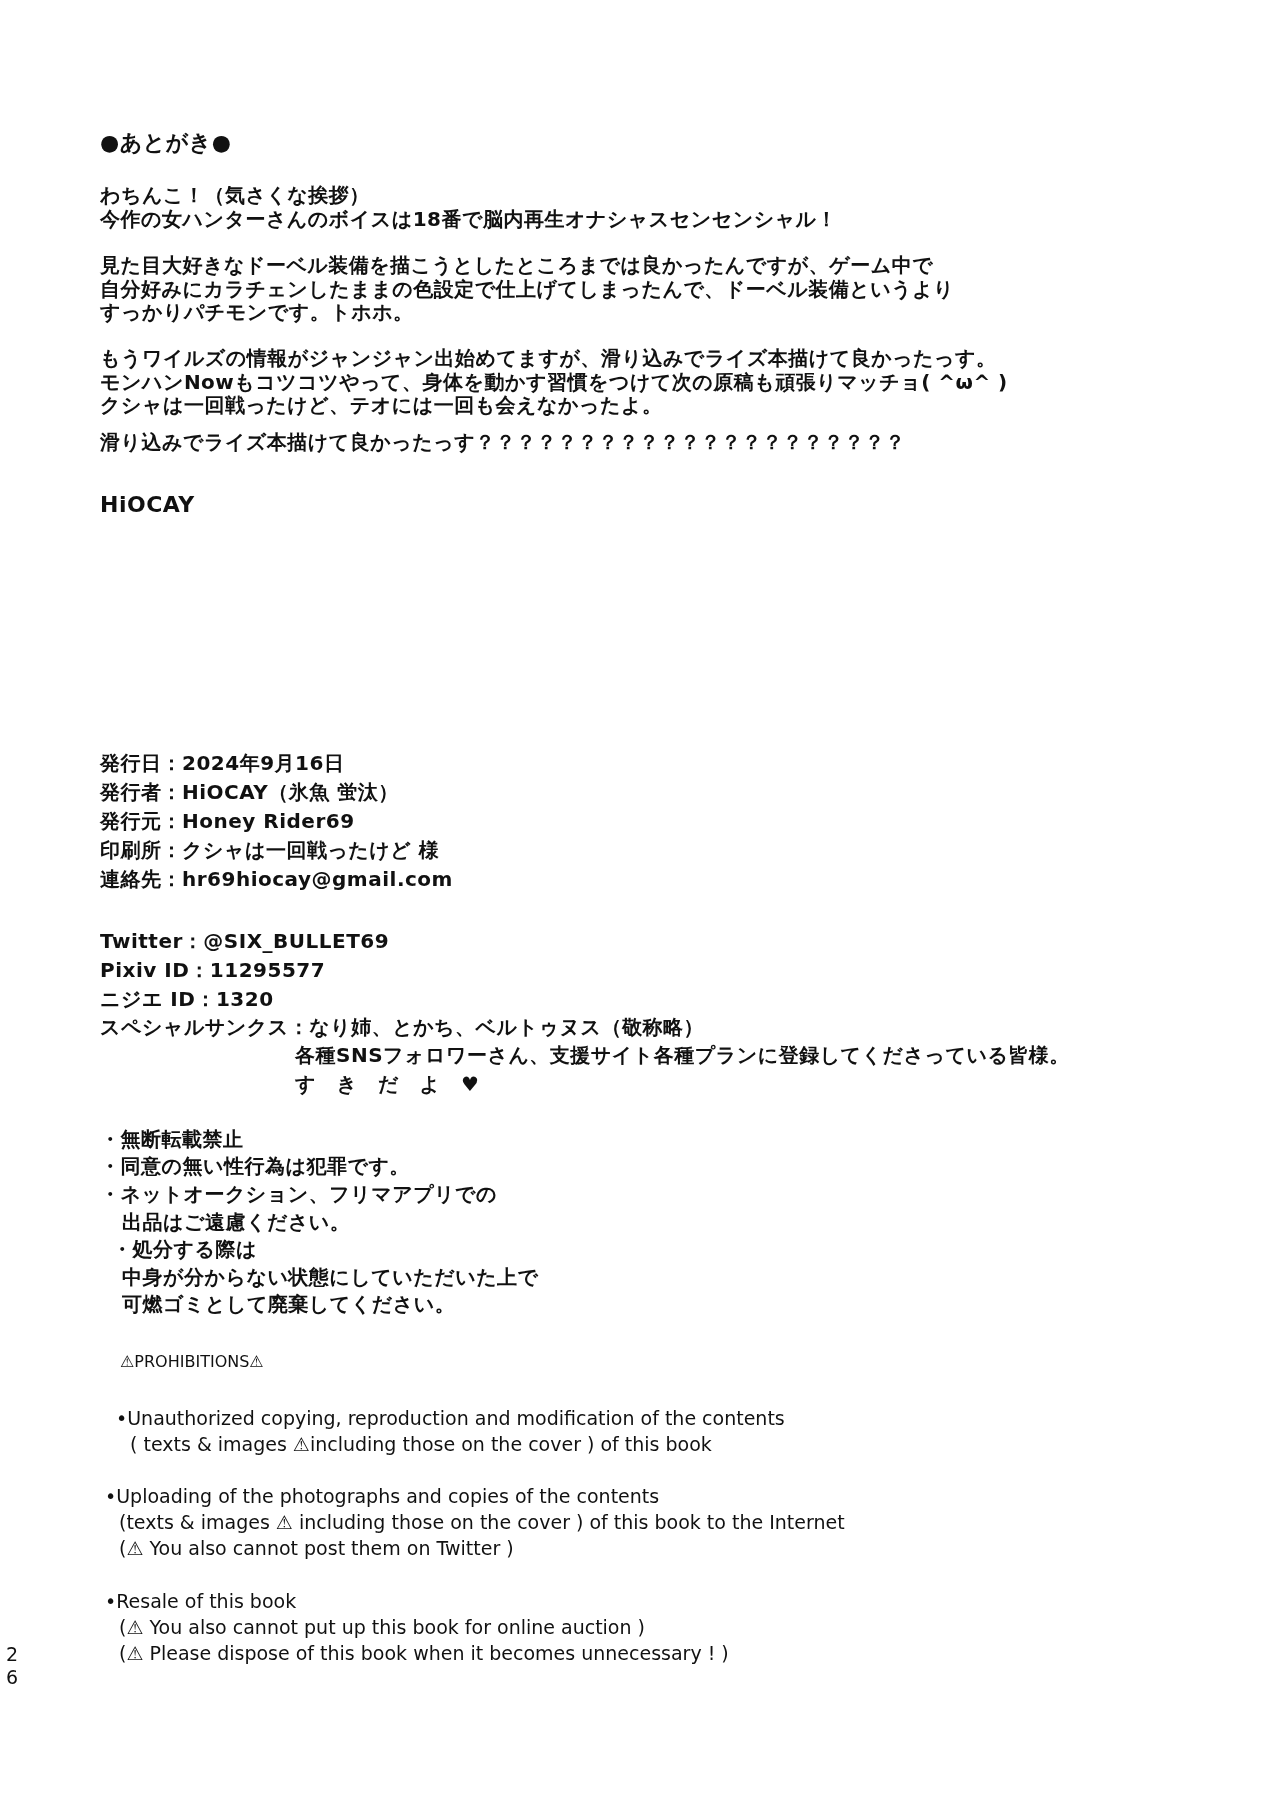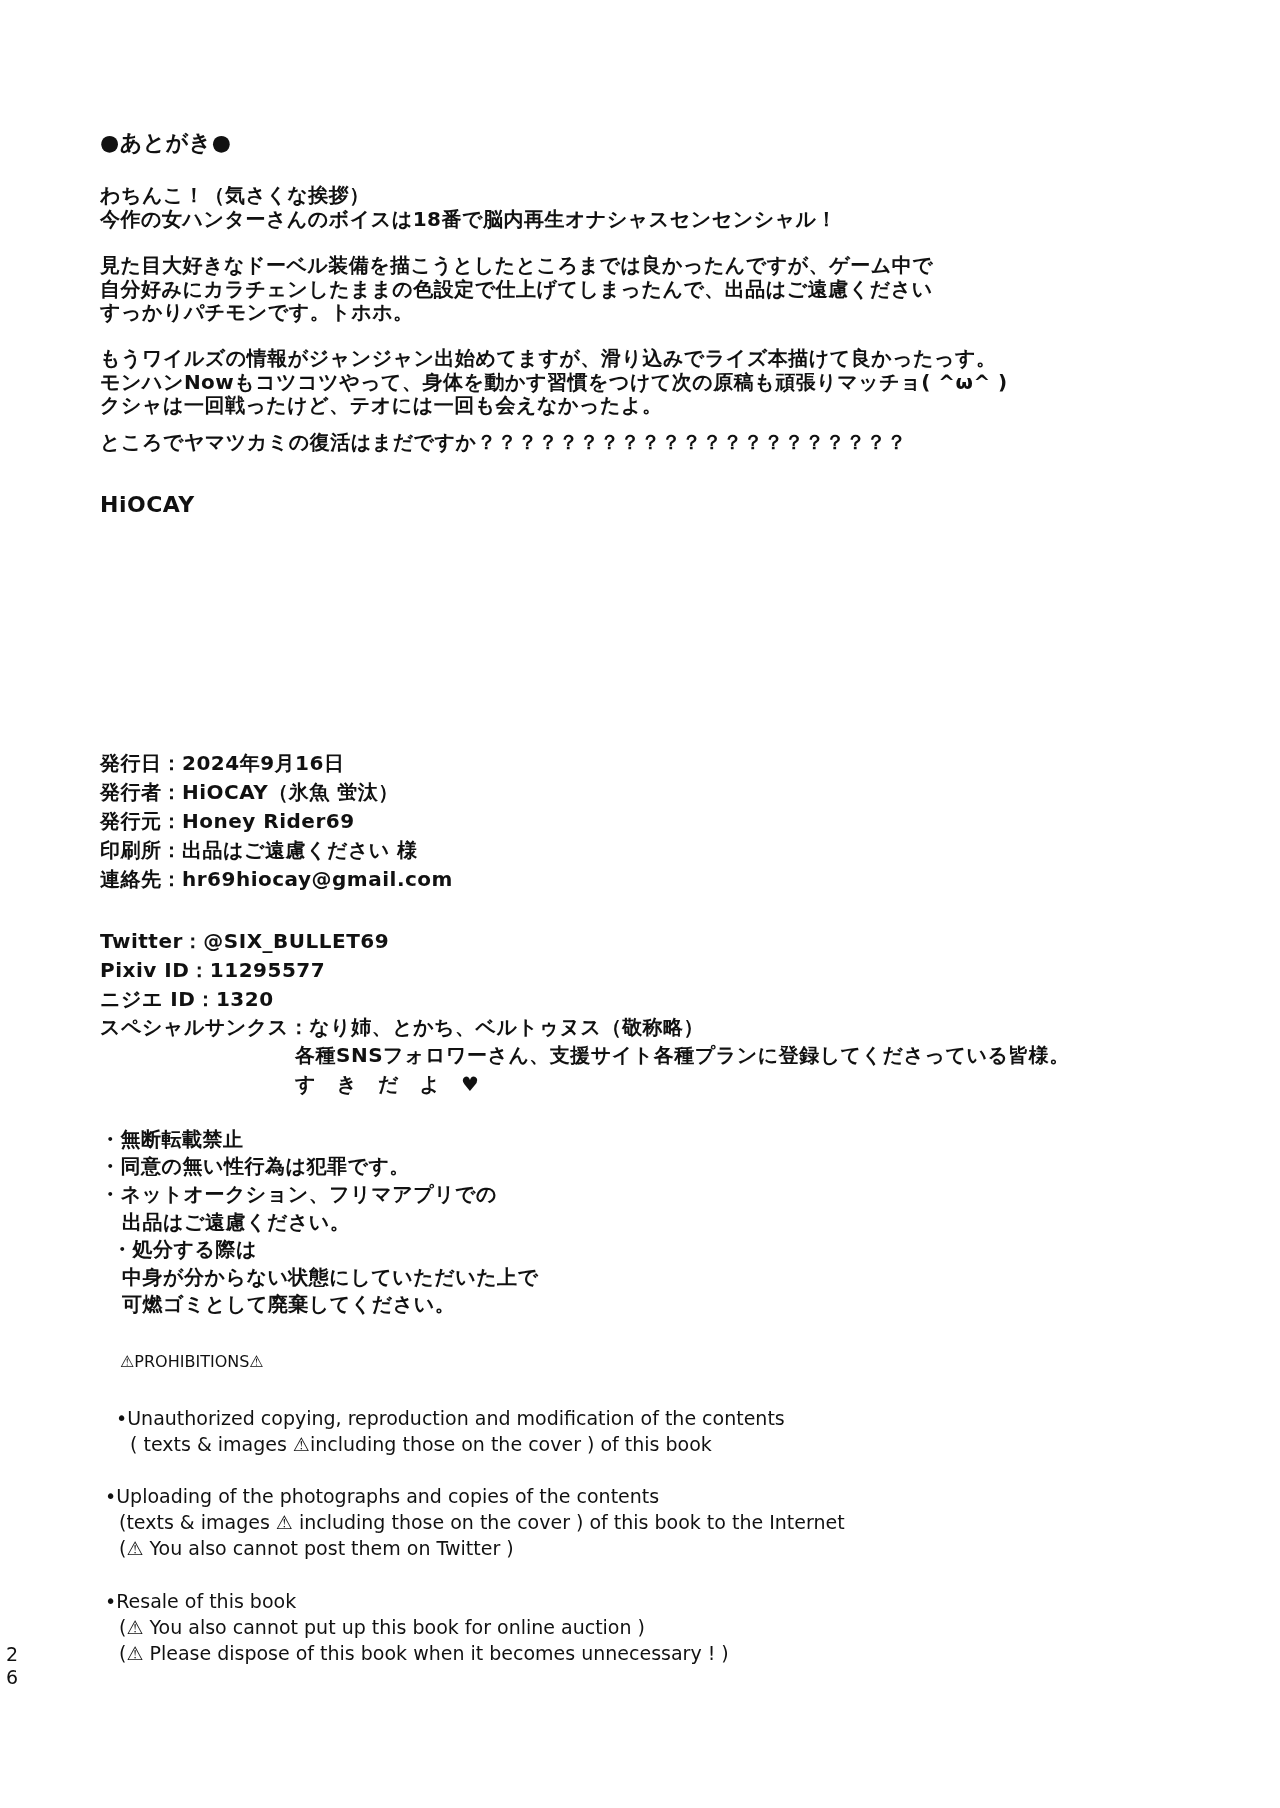--- a/index.html
+++ b/index.html
@@ -60,39 +60,39 @@
 
 <div class="abs jp jp-title" style="left:100px; top:130px;">●あとがき●</div>
 
 <div class="abs" style="left:100px; top:184px;">
   <div class="jp">わちんこ！（気さくな挨拶）</div>
   <div class="jp">今作の女ハンターさんのボイスは18番で脳内再生オナシャスセンセンシャル！</div>
 </div>
 
 <div class="abs" style="left:100px; top:254px;">
   <div class="jp">見た目大好きなドーベル装備を描こうとしたところまでは良かったんですが、ゲーム中で</div>
-  <div class="jp">自分好みにカラチェンしたままの色設定で仕上げてしまったんで、出品はご遠慮ください</div>
+  <div class="jp">自分好みにカラチェンしたままの色設定で仕上げてしまったんで、ドーベル装備というより</div>
   <div class="jp">すっかりパチモンです。トホホ。</div>
 </div>
 
 <div class="abs" style="left:100px; top:347px;">
   <div class="jp">もうワイルズの情報がジャンジャン出始めてますが、滑り込みでライズ本描けて良かったっす。</div>
   <div class="jp">モンハンNowもコツコツやって、身体を動かす習慣をつけて次の原稿も頑張りマッチョ( ^ω^ )</div>
   <div class="jp">クシャは一回戦ったけど、テオには一回も会えなかったよ。</div>
 </div>
 
-<div class="abs jp" style="left:100px; top:431px;">ところでヤマツカミの復活はまだですか？？？？？？？？？？？？？？？？？？？？？</div>
+<div class="abs jp" style="left:100px; top:431px;">滑り込みでライズ本描けて良かったっす？？？？？？？？？？？？？？？？？？？？？</div>
 
 <div class="abs jp jp-title" style="left:100px; top:492px;">HiOCAY</div>
 
 <div class="abs" style="left:100px; top:749px;">
   <div class="jp" style="line-height:29px;">発行日：2024年9月16日</div>
   <div class="jp" style="line-height:29px;">発行者：HiOCAY（氷魚 蛍汰）</div>
   <div class="jp" style="line-height:29px;">発行元：Honey Rider69</div>
-  <div class="jp" style="line-height:29px;">印刷所：出品はご遠慮ください 様</div>
+  <div class="jp" style="line-height:29px;">印刷所：クシャは一回戦ったけど 様</div>
   <div class="jp" style="line-height:29px;">連絡先：hr69hiocay@gmail.com</div>
 </div>
 
 <div class="abs" style="left:100px; top:927px;">
   <div class="jp" style="line-height:29px;">Twitter：@SIX_BULLET69</div>
   <div class="jp" style="line-height:29px;">Pixiv ID：11295577</div>
   <div class="jp" style="line-height:28px;">ニジエ ID：1320</div>
   <div class="jp" style="line-height:28px;">スペシャルサンクス：なり姉、とかち、ベルトゥヌス（敬称略）</div>
   <div class="jp indent-thanks" style="line-height:29px;">各種SNSフォロワーさん、支援サイト各種プランに登録してくださっている皆様。</div>
   <div class="jp indent-thanks" style="line-height:28px;">す　き　だ　よ　♥</div>

